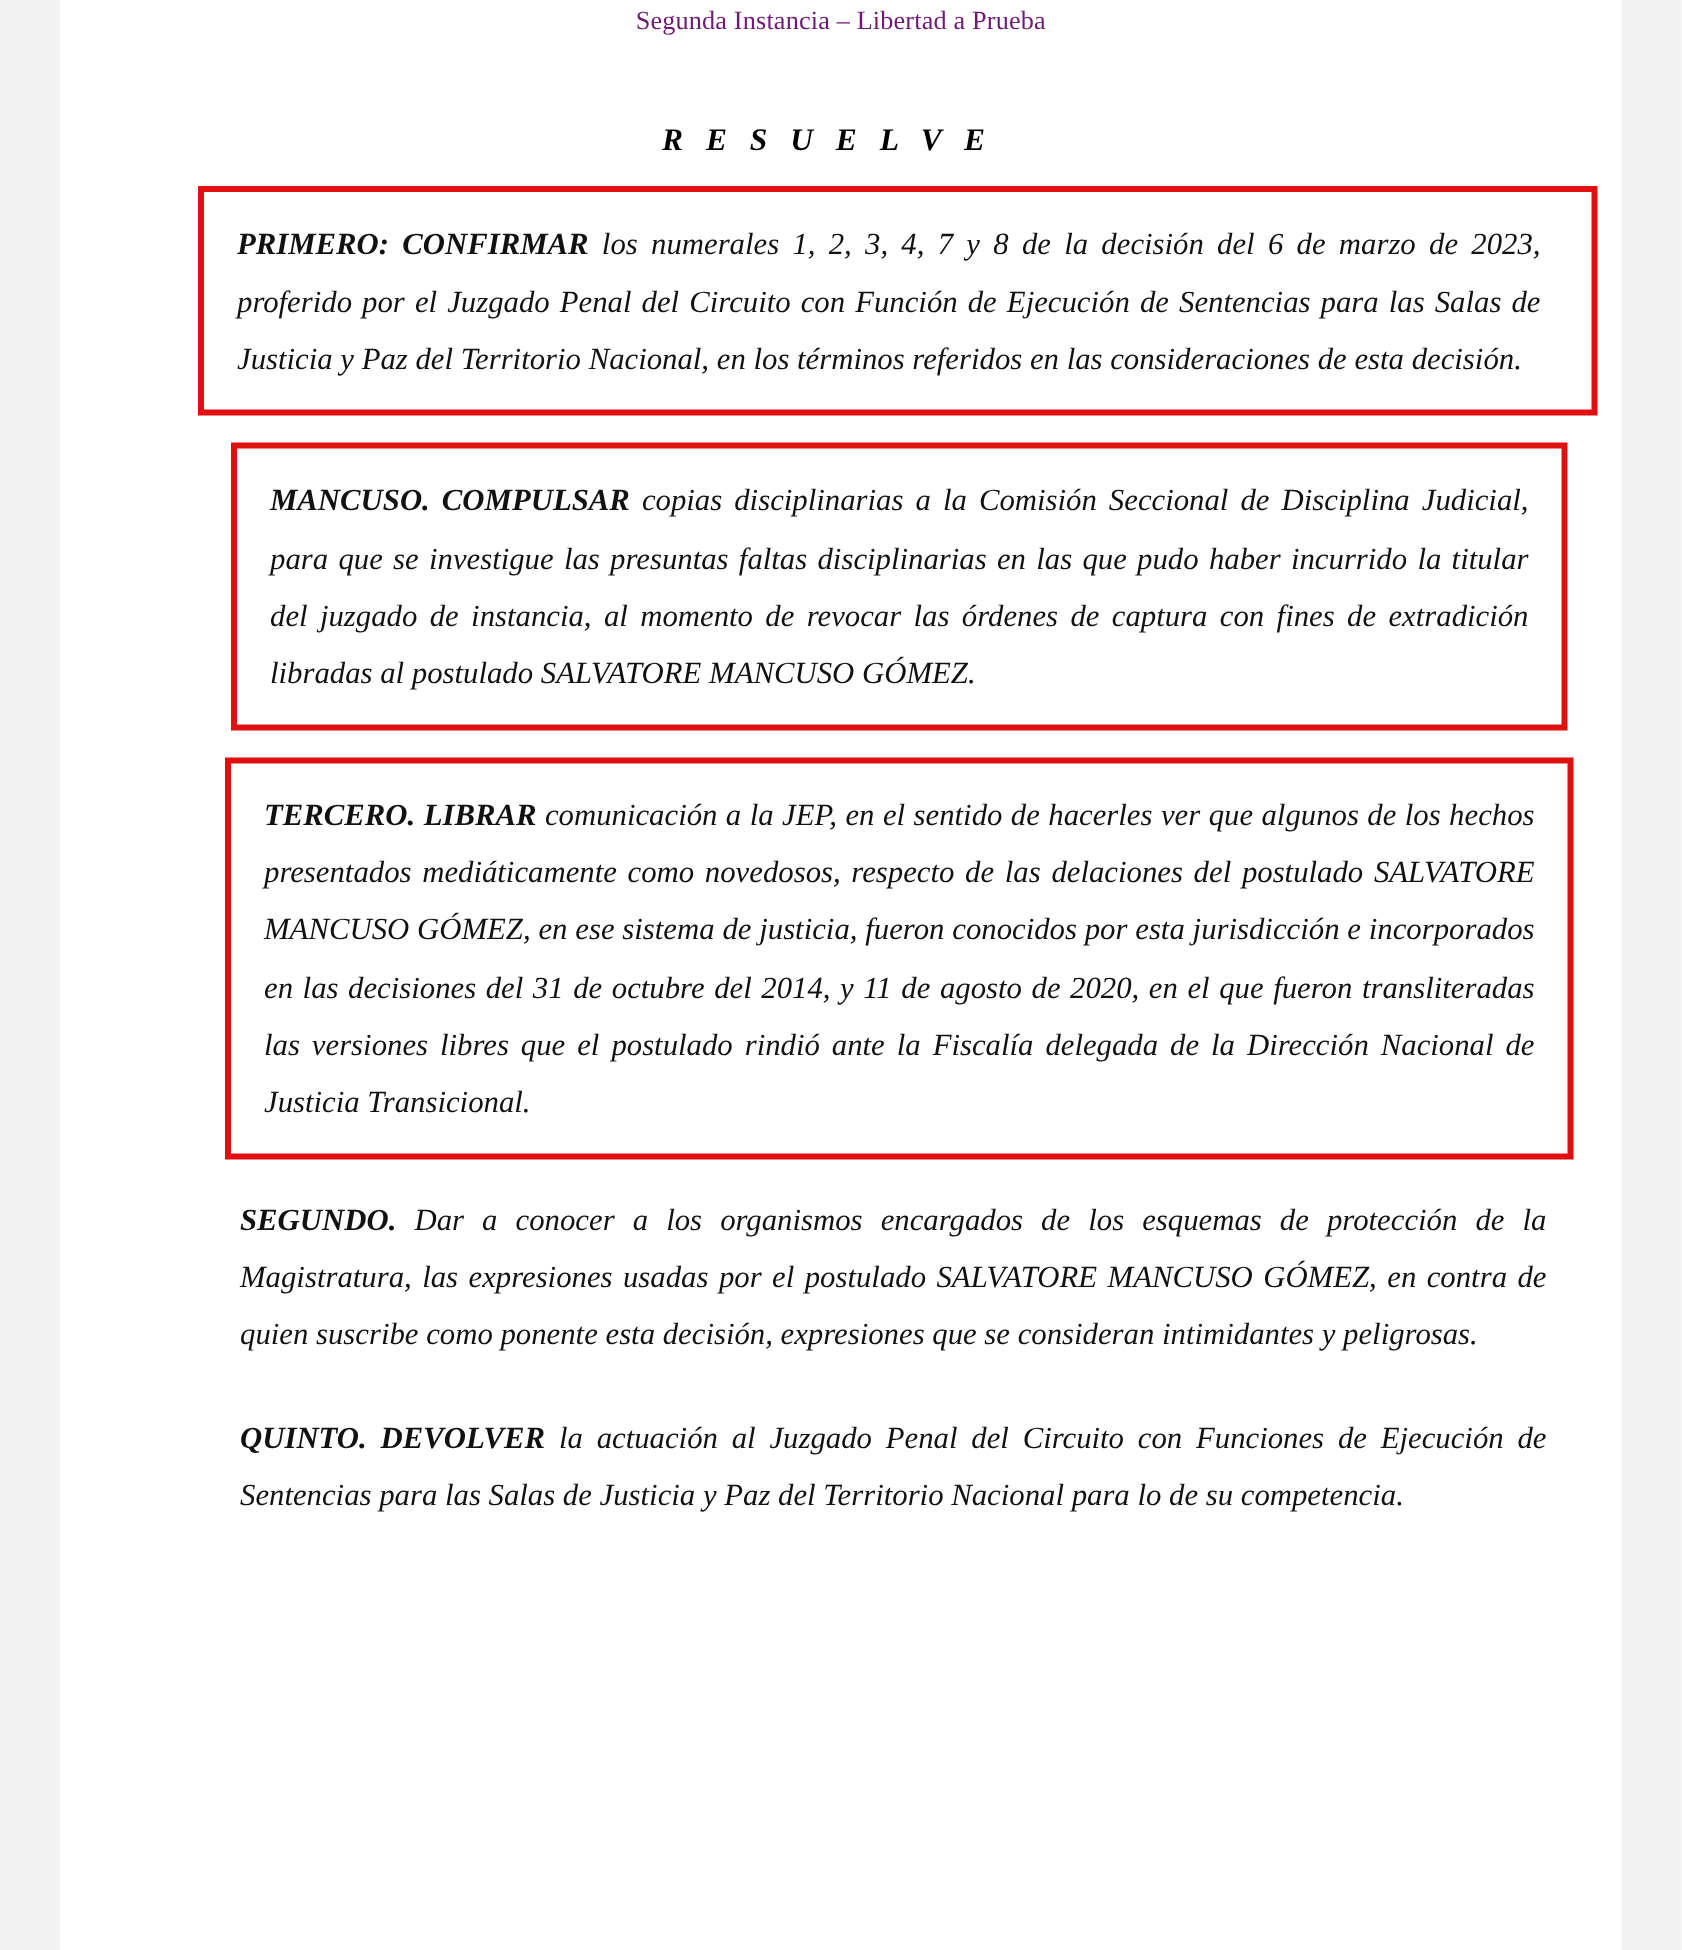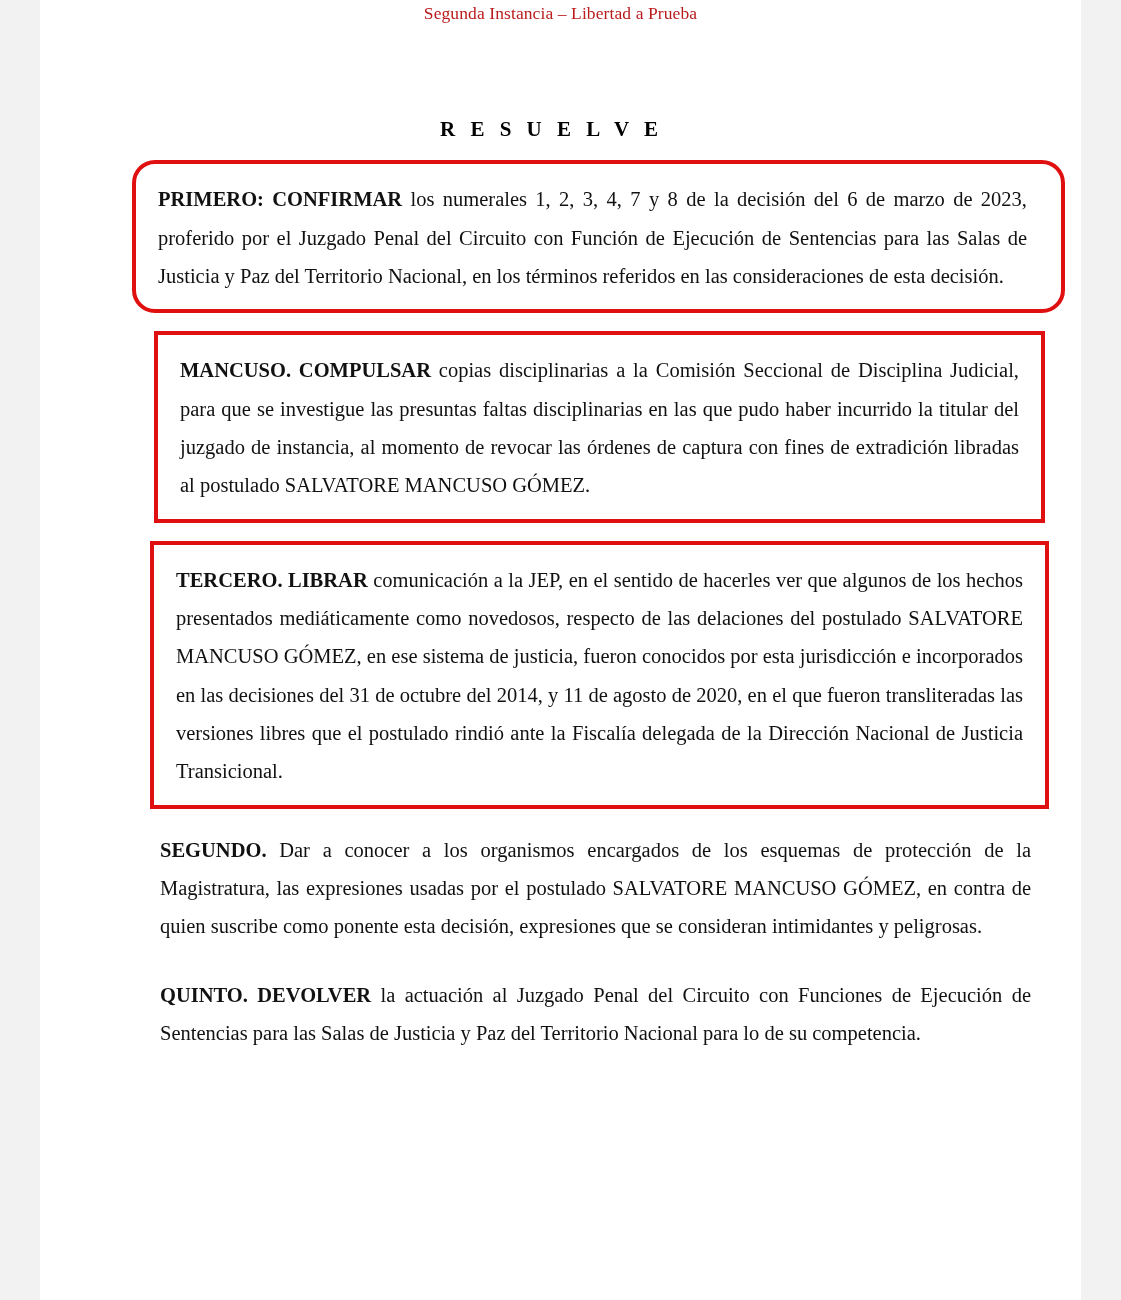--- a/index.html
+++ b/index.html
@@ -24,30 +24,31 @@
     background: #ffffff;
     box-sizing: border-box;
   }
   
   .doc-header {
     padding-top: 2px;
     text-align: center;
     font-family: "Liberation Serif", serif;
     font-size: 17.5px;
     line-height: 1.33;
-    color: #b91c1c;
+    color: #701a75;
     letter-spacing: 0.1px;
   }
   .doc-header div {
     white-space: nowrap;
   }
   
   .body-wrap {
-    margin-top: 92px;
+    margin-top: 56px;
     padding: 0 28px 0 120px;
+    font-style: italic;
   }
   .resuelve {
     text-align: center;
     font-weight: bold;
     font-size: 21px;
     letter-spacing: 5px;
     margin-bottom: 18px;
     padding-right: 110px;
   }
   .para {
@@ -99,21 +100,21 @@
 <div class="page">
 
   <div class="doc-header">
     <div>Segunda Instancia – Libertad a Prueba</div>
   </div>
 
   <div class="body-wrap">
 
     <div class="resuelve">R E S U E L V E</div>
 
-    <div class="boxed" id="box-primero" style="border-color: rgb(224, 16, 16); border-radius: 23px;">
+    <div class="boxed" id="box-primero" style="border-color: rgb(224, 16, 16);">
       <p class="para"><span class="lead">PRIMERO: CONFIRMAR</span><span> los numerales 1, 2, 3, 4, 7 y 8 de la decisión del 6 de marzo de 2023, proferido por el Juzgado Penal del Circuito con Función de Ejecución de Sentencias para las Salas de Justicia y Paz del Territorio Nacional, en los términos referidos en las consideraciones de esta decisión.</span></p>
     </div>
 
     <div class="boxed" id="box-segundo" style="border-color: rgb(224, 16, 16);">
       <p class="para"><span class="lead">MANCUSO. COMPULSAR</span><span> copias disciplinarias a la Comisión Seccional de Disciplina Judicial, para que se investigue las presuntas faltas disciplinarias en las que pudo haber incurrido la titular del juzgado de instancia, al momento de revocar las órdenes de captura con fines de extradición libradas al postulado SALVATORE MANCUSO GÓMEZ.</span></p>
     </div>
 
     <div class="boxed" id="box-tercero" style="border-color: rgb(224, 16, 16);">
       <p class="para"><span class="lead">TERCERO. LIBRAR</span><span> comunicación a la JEP, en el sentido de hacerles ver que algunos de los hechos presentados mediáticamente como novedosos, respecto de las delaciones del postulado SALVATORE MANCUSO GÓMEZ, en ese sistema de justicia, fueron conocidos por esta jurisdicción e incorporados en las decisiones del 31 de octubre del 2014, y 11 de agosto de 2020, en el que fueron transliteradas las versiones libres que el postulado rindió ante la Fiscalía delegada de la Dirección Nacional de Justicia Transicional.</span></p>
     </div>

